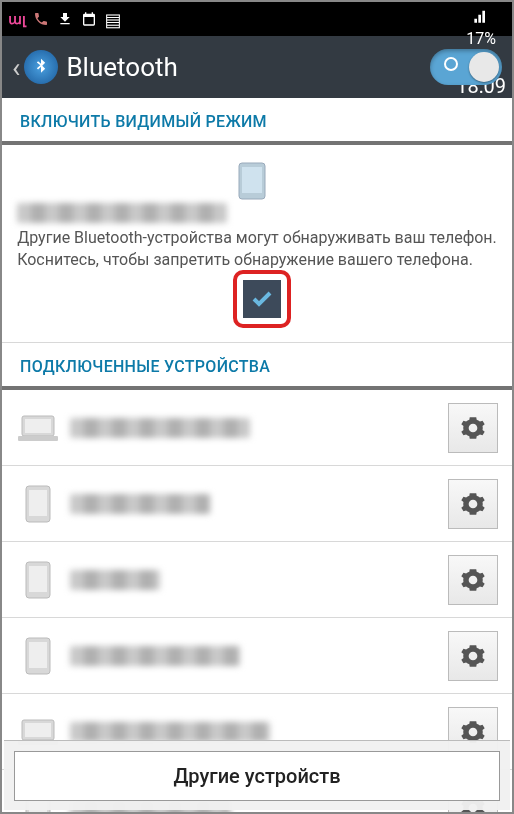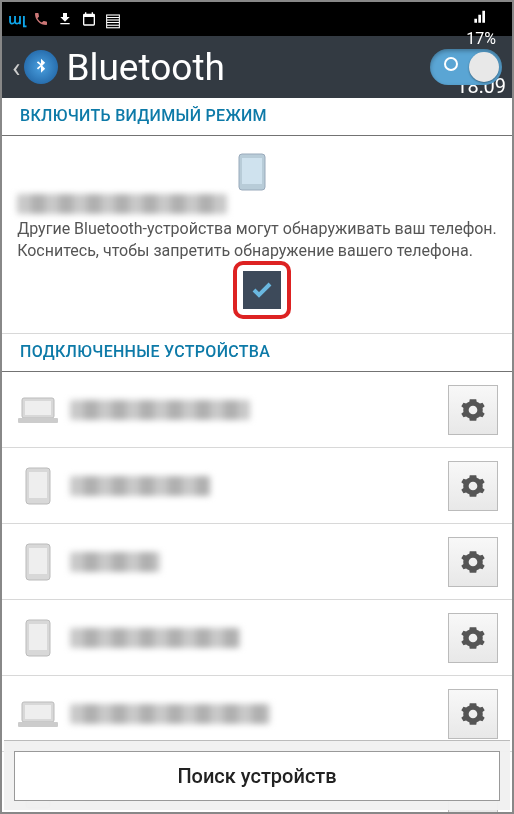--- a/index.html
+++ b/index.html
@@ -32,21 +32,21 @@
     padding: 0 10px;
   }
   .back-chevron { font-size: 28px; color: #ccc; margin-right: 4px; }
   .bt-icon {
     width: 34px; height: 34px;
     background: radial-gradient(circle at 50% 50%, #4aa0e0 0%, #1a5a9a 100%);
     border-radius: 50%;
     display: flex; align-items: center; justify-content: center;
     margin-right: 8px;
   }
-  .header-title { font-size: 37px; font-weight: 400; }
+  .header-title { font-size: 26px; font-weight: 400; }
   .toggle {
     margin-left: auto;
     width: 72px; height: 36px;
     background: #5aa5d4;
     border-radius: 18px;
     position: relative;
     box-shadow: inset 0 2px 4px rgba(0,0,0,0.3);
   }
   .toggle-knob {
     position: absolute; right: 3px; top: 3px;
@@ -55,26 +55,26 @@
     border-radius: 50%;
     box-shadow: 0 1px 2px rgba(0,0,0,0.4);
   }
   .toggle-on-mark {
     position: absolute; left: 14px; top: 8px;
     width: 14px; height: 14px;
     border: 2px solid #fff; border-radius: 50%;
   }
   .content { background: #fff; }
   .section-header {
-    padding: 8px 18px 10px;
+    padding: 14px 18px 10px;
     font-size: 16px;
     font-weight: 500;
     color: #0d7aa8;
     letter-spacing: 0.3px;
-    border-bottom: 1px solid #737373;
+    border-bottom: 4px solid #737373;
   }
   .row {
     display: flex;
     align-items: center;
     padding: 10px 14px;
     border-bottom: 1px solid #d8d8d8;
     background: #fff;
     min-height: 76px;
   }
   .row.visib { padding: 14px 14px; flex-direction: column; }
@@ -137,21 +137,21 @@
   }
   .wrapper { position: relative; width: 510px; height: 810px; }
 </style>
 </head>
 <body>
 
 <div class="wrapper">
 
 <div class="status-bar">
   <div class="status-left">
-    <span class="status-icon" style="color:#0ea5e9;font-weight:bold;font-size:14px">ալ</span>
+    <span class="status-icon" style="color:#ec4899;font-weight:bold;font-size:14px">ալ</span>
     <span class="status-icon">
       <svg width="16" height="16" viewBox="0 0 24 24" fill="#c77">
             <path d="M6.6 10.8c1.4 2.8 3.8 5.2 6.6 6.6l2.2-2.2c.3-.3.7-.4 1-.2 1.1.4 2.3.6 3.6.6.6 0 1 .4 1 1V20c0 .6-.4 1-1 1C10.6 21 3 13.4 3 4c0-.6.4-1 1-1h3.4c.6 0 1 .4 1 1 0 1.3.2 2.5.6 3.6.1.3 0 .7-.2 1l-2.2 2.2z"></path>
           </svg>
     </span>
     <span class="status-icon">
       <svg width="16" height="16" viewBox="0 0 24 24" fill="#fff">
             <path d="M5 20h14v-2H5v2zM19 9h-4V3H9v6H5l7 7 7-7z"></path>
           </svg>
     </span>
@@ -332,16 +332,16 @@
           <div class="gear-btn">
             <svg width="26" height="26" viewBox="0 0 24 24" fill="#555">
               <path d="M12 8a4 4 0 1 0 0 8 4 4 0 0 0 0-8zm9 4c0 .6-.1 1.2-.2 1.8l2 1.6-2 3.4-2.4-.8c-.9.7-1.9 1.3-3 1.6L15 22H9l-.4-2.4c-1.1-.3-2.1-.9-3-1.6l-2.4.8-2-3.4 2-1.6C3.1 13.2 3 12.6 3 12s.1-1.2.2-1.8l-2-1.6 2-3.4 2.4.8c.9-.7 1.9-1.3 3-1.6L9 2h6l.4 2.4c1.1.3 2.1.9 3 1.6l2.4-.8 2 3.4-2 1.6c.1.6.2 1.2.2 1.8z"></path>
             </svg>
           </div>
         </div>
       </div>
 </div>
 
 <div class="bottom-bar">
-  <div class="search-btn">Поиск устройств</div>
+  <div class="search-btn">Другие устройств</div>
 </div>
 
 </div>
 
 </body></html>

